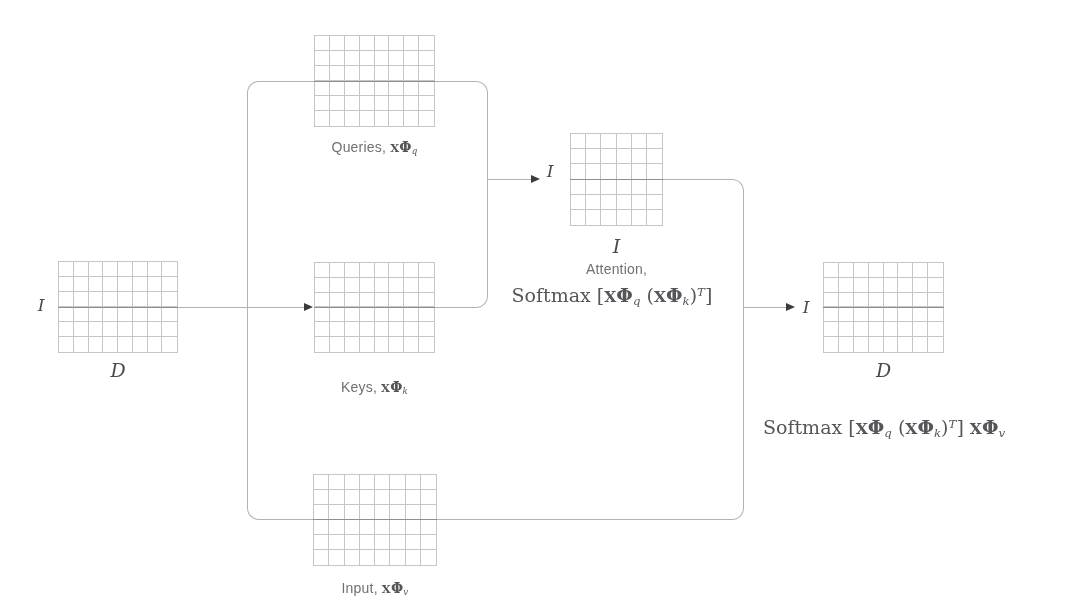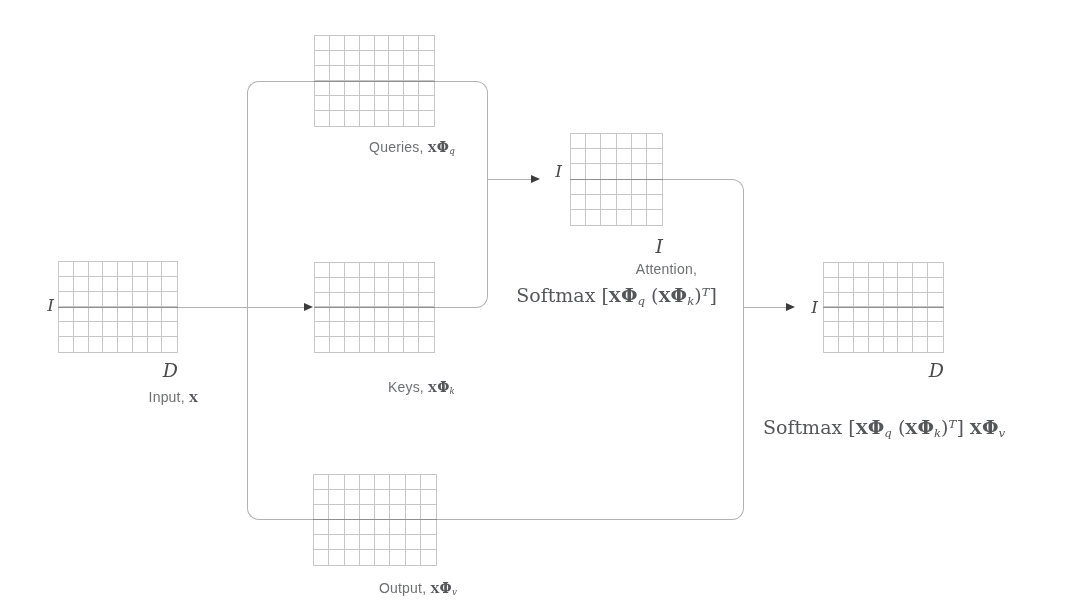--- a/index.html
+++ b/index.html
@@ -19,21 +19,21 @@
     border:0 solid var(--conn); background:transparent;
   }
   .seg.dark { z-index:3; border-color:var(--conn-dark); }
   
   .ah {
     position:absolute; z-index:4; width:0; height:0;
     border-left:9px solid var(--arrow);
     border-top:4px solid transparent; border-bottom:4px solid transparent;
   }
   
-  .lbl { position:absolute; z-index:5; text-align:right; white-space:nowrap; }
+  .lbl { position:absolute; z-index:5; text-align:center; white-space:nowrap; }
   .dim {
     font-family:"DejaVu Serif","Liberation Serif",serif; font-style:italic;
     color:var(--dim); font-size:17px; line-height:20px;
   }
   .dim.big { font-size:19px; line-height:22px; }
   .cap { font-size:14px; line-height:18px; color:var(--cap); letter-spacing:.2px; }
   .formula {
     font-family:"DejaVu Serif","Liberation Serif",serif;
     font-size:19px; line-height:24px; color:var(--math);
   }
@@ -365,25 +365,24 @@
   <div class="seg dark" style="left:313px; top:519px; width:124px; height:0; border-top-width:1px"></div>
   <div class="seg dark" style="left:570px; top:179px; width:93px;  height:0; border-top-width:1px"></div>
   <div class="seg dark" style="left:823px; top:307px; width:121px; height:0; border-top-width:1px"></div>
 
   <div class="ah" style="left:304px; top:303px"></div>
   <div class="ah" style="left:531px; top:175px"></div>
   <div class="ah" style="left:786px; top:303px"></div>
 
   <div class="lbl dim" style="left:28px; top:295px; width:26px">I</div>
   <div class="lbl dim big" style="left:58px; top:359px; width:120px">D</div>
-  <div class="lbl cap" style="left:38px; top:388px; width:160px"><span class="tk-c">Input, </span><span class="tk-x">x</span></div>
 
   <div class="lbl cap" style="left:294px; top:138px; width:161px"><span class="tk-c">Queries, </span><span class="tk-x">x</span><span class="tk-phi">Φ</span><span class="tk-sub">q</span></div>
   <div class="lbl cap" style="left:294px; top:378px; width:161px"><span class="tk-c">Keys, </span><span class="tk-x">x</span><span class="tk-phi">Φ</span><span class="tk-sub">k</span></div>
-  <div class="lbl cap" style="left:293px; top:579px; width:164px"><span class="tk-c">Output, </span><span class="tk-x">x</span><span class="tk-phi">Φ</span><span class="tk-sub">v</span></div>
+  <div class="lbl cap" style="left:293px; top:579px; width:164px"><span class="tk-c">Input, </span><span class="tk-x">x</span><span class="tk-phi">Φ</span><span class="tk-sub">v</span></div>
 
   <div class="lbl dim" style="left:538px; top:161px; width:24px">I</div>
   <div class="lbl dim big" style="left:570px; top:235px; width:93px">I</div>
   <div class="lbl cap" style="left:536px; top:260px; width:161px"><span class="tk-c">Attention,</span></div>
   <div class="lbl formula" style="left:507px; top:280px; width:210px"><span class="tk-f">Softmax [</span><span class="tk-x">x</span><span class="tk-phi">Φ</span><span class="tk-sub">q</span><span class="tk-f"> (</span><span class="tk-x">x</span><span class="tk-phi">Φ</span><span class="tk-sub">k</span><span class="tk-f">)</span><span class="tk-sup">T</span><span class="tk-f">]</span></div>
 
   <div class="lbl dim" style="left:794px; top:297px; width:24px">I</div>
   <div class="lbl dim big" style="left:823px; top:359px; width:121px">D</div>
   <div class="lbl formula" style="left:763px; top:412px; width:242px"><span class="tk-f">Softmax [</span><span class="tk-x">x</span><span class="tk-phi">Φ</span><span class="tk-sub">q</span><span class="tk-f"> (</span><span class="tk-x">x</span><span class="tk-phi">Φ</span><span class="tk-sub">k</span><span class="tk-f">)</span><span class="tk-sup">T</span><span class="tk-f">] </span><span class="tk-x">x</span><span class="tk-phi">Φ</span><span class="tk-sub">v</span></div>
 

